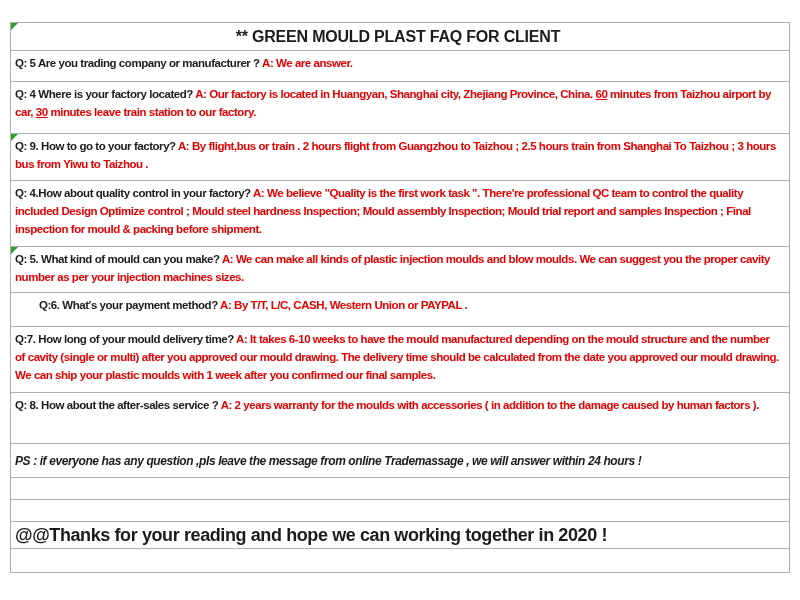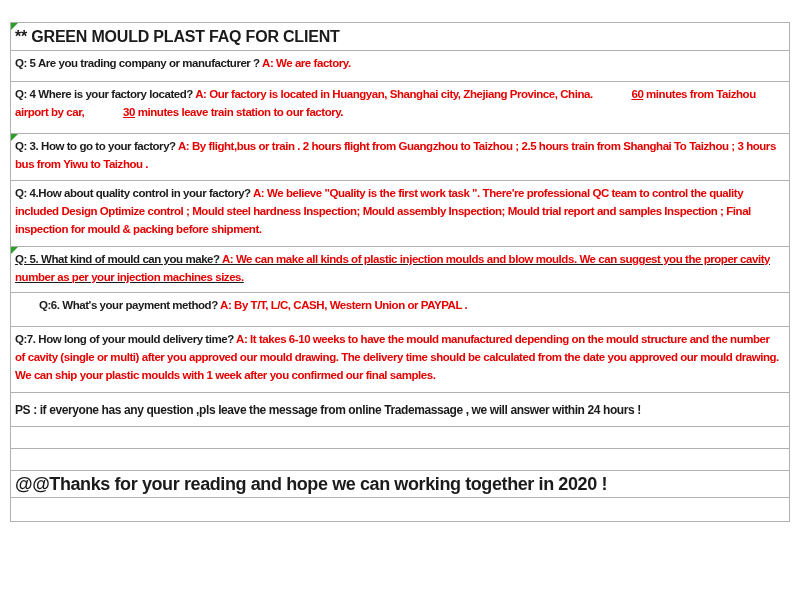--- a/index.html
+++ b/index.html
@@ -30,51 +30,52 @@
     border-top: none;
     padding: 3px 8px 2px 4px;
     font-weight: bold;
     font-size: 11.5px;
     letter-spacing: -0.45px;
     line-height: 18px;
     color: var(--q-color);
     background: var(--bg-color);
   }
   .row-title {
-    text-align: left;
+    text-align: center;
     padding-top: 5px;
   }
   .row-title .cell-text { font-size: 16px; letter-spacing: -0.2px; }
   .row-ps { padding-top: 8px; }
-  .row-ps .cell-text { font-size: 12px; letter-spacing: -0.4px; }
+  .row-ps .cell-text { font-size: 12px; letter-spacing: -0.4px; font-style: italic; }
   .row-thanks { padding-top: 4px; }
   .row-thanks .cell-text { font-size: 18px; letter-spacing: -0.4px; }
   .q { color: var(--q-color); }
   .a { color: var(--a-color); }
-  .a .u { text-decoration: underline; margin-left: 36px; }
+  .a .u { text-decoration: underline; }
   .marker {
     position: absolute;
     top: 0; left: 0;
     width: 0; height: 0;
     border-top: 7px solid var(--marker-color);
     border-right: 7px solid transparent;
   }
 </style>
 </head>
 <body>
 
 <div class="page">
   <div class="faq-table" id="faq-table">
       <div class="row row-title row-title" style="min-height: 28px;"><span class="marker"></span><span class="cell-text">** GREEN MOULD PLAST FAQ FOR CLIENT</span></div>
-      <div class="row row-qa row-q1" style="min-height: 31px;"><span class="q">Q: 5 Are you trading company or manufacturer ? </span><span class="a"><span>A: We are factory.</span></span></div>
+      <div class="row row-qa row-q1" style="min-height: 31px;"><span class="q">Q: 5 Are you trading company or manufacturer ? </span><span class="a"><span>A: We are answer.</span></span></div>
       <div class="row row-qa row-q2" style="min-height: 52px;"><span class="q">Q: 4 Where is your factory located? </span><span class="a"><span>A: Our factory is located in Huangyan, Shanghai city, Zhejiang Province, China. </span><span class="u">60</span><span> minutes from Taizhou airport by car, </span><span class="u">30</span><span> minutes leave train station to our factory.</span></span></div>
-      <div class="row row-qa row-q3" style="min-height: 47px;"><span class="marker"></span><span class="q">Q: 3. How to go to your factory? </span><span class="a"><span>A: By flight,bus or train . 2 hours flight from Guangzhou to Taizhou ; 2.5 hours train from Shanghai To Taizhou ; 3 hours bus from Yiwu to Taizhou .</span></span></div>
+      <div class="row row-qa row-q3" style="min-height: 47px;"><span class="marker"></span><span class="q">Q: 9. How to go to your factory? </span><span class="a"><span>A: By flight,bus or train . 2 hours flight from Guangzhou to Taizhou ; 2.5 hours train from Shanghai To Taizhou ; 3 hours bus from Yiwu to Taizhou .</span></span></div>
       <div class="row row-qa row-q4" style="min-height: 66px;"><span class="q">Q: 4.How about quality control in your factory? </span><span class="a"><span>A: We believe "Quality is the first work task ". There're professional QC team to control the quality included Design Optimize control ;  Mould steel hardness Inspection; Mould assembly Inspection;  Mould trial report and samples Inspection ; Final inspection for mould &amp; packing before shipment.</span></span></div>
-      <div class="row row-qa row-q5" style="min-height: 46px; text-decoration: underline;"><span class="marker"></span><span class="q">Q: 5. What kind of mould can you make? </span><span class="a"><span>A:  We can make all kinds of plastic injection moulds and blow moulds. We can suggest you the proper cavity number as per your injection machines sizes.</span></span></div>
+      <div class="row row-qa row-q5" style="min-height: 46px;"><span class="marker"></span><span class="q">Q: 5. What kind of mould can you make? </span><span class="a"><span>A:  We can make all kinds of plastic injection moulds and blow moulds. We can suggest you the proper cavity number as per your injection machines sizes.</span></span></div>
       <div class="row row-qa row-q6" style="min-height: 34px; padding-left: 28px;"><span class="q">Q:6. What's your payment method? </span><span class="a"><span>A: By T/T, L/C, CASH, Western Union or PAYPAL .</span></span></div>
       <div class="row row-qa row-q7" style="min-height: 66px;"><span class="q">Q:7. How long of your mould delivery time? </span><span class="a"><span>A:  It takes 6-10 weeks to have the mould manufactured depending on the mould structure and the number of cavity (single or multi) after you approved our mould drawing. The delivery time should be calculated from the date you approved our mould drawing. We can ship your plastic moulds with 1 week after you confirmed our final samples.</span></span></div>
+      <div class="row row-qa row-q8" style="min-height: 51px;"><span class="q">Q: 8. How about the after-sales service ? </span><span class="a"><span>A: 2 years warranty for the moulds with accessories ( in addition to the damage caused by human factors ).</span></span></div>
       <div class="row row-note row-ps" style="min-height: 34px;"><span class="cell-text">PS : if everyone has any question ,pls leave the message from online Trademassage , we will answer within  24 hours !</span></div>
       <div class="row row-empty row-empty-1" style="min-height: 22px;"></div>
       <div class="row row-empty row-empty-2" style="min-height: 22px;"></div>
       <div class="row row-note row-thanks" style="min-height: 27px;"><span class="cell-text">@@Thanks for your reading and hope we can working together in 2020 !</span></div>
       <div class="row row-empty row-empty-3" style="min-height: 24px;"></div>
     </div>
 </div>
 
 </body></html>

